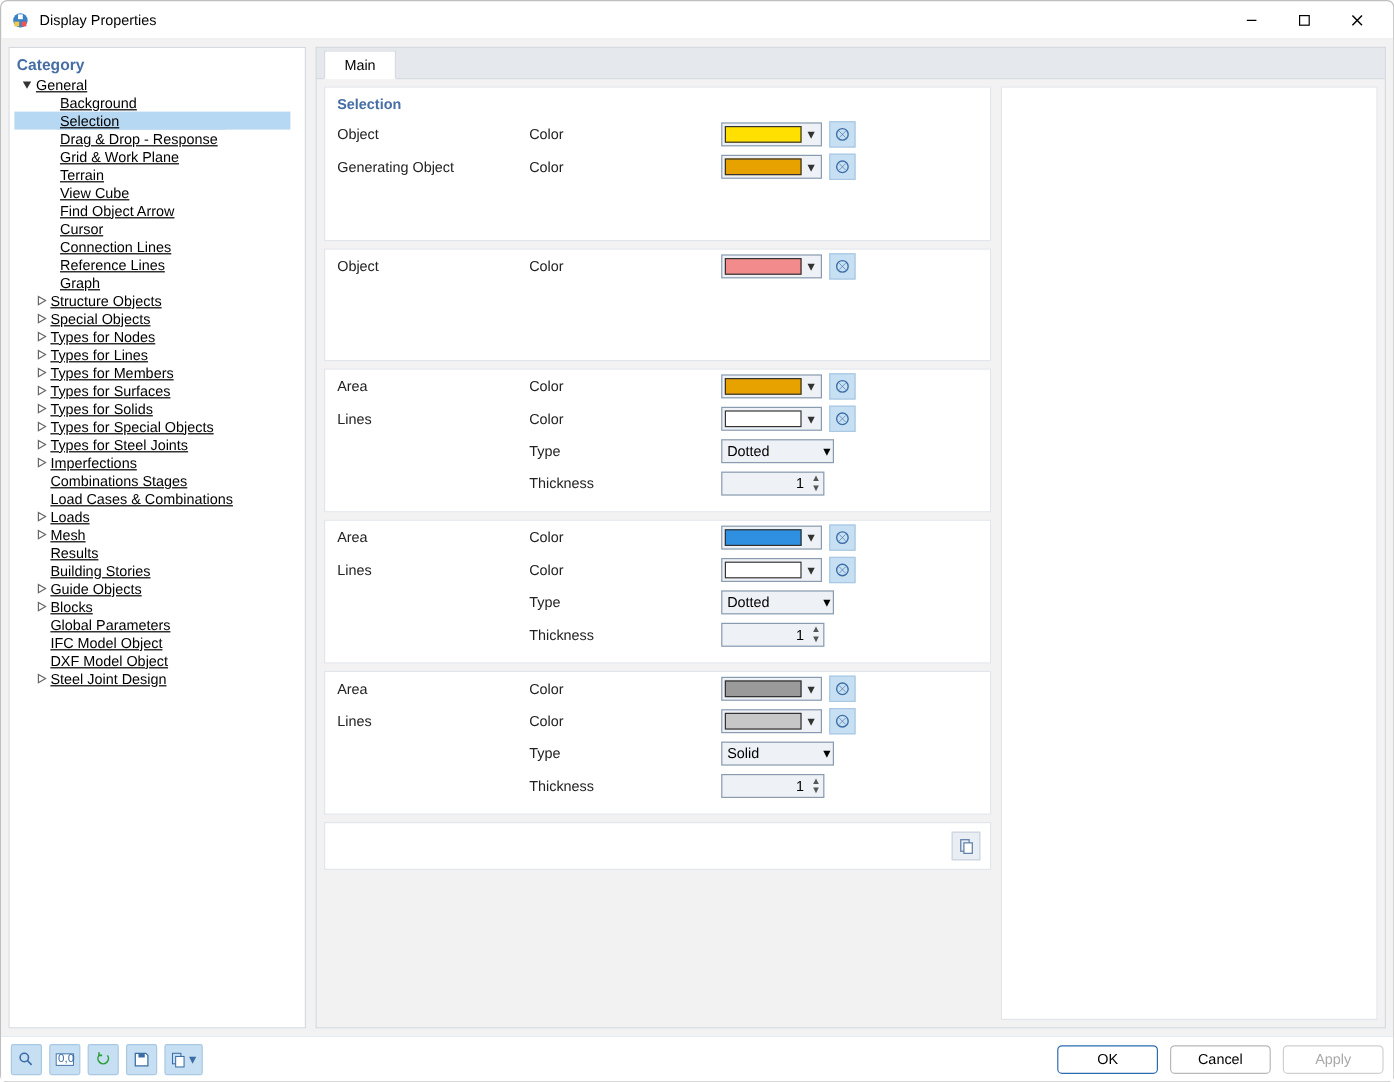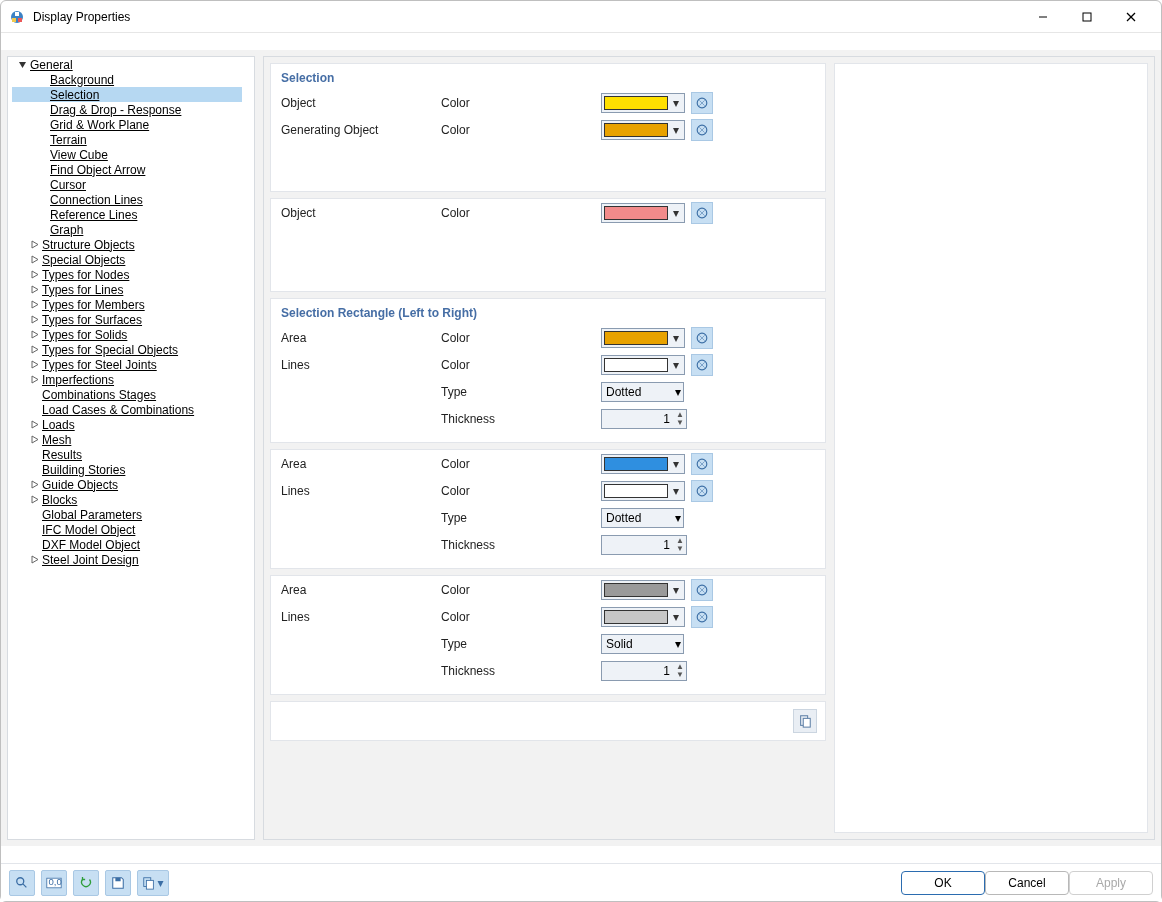--- a/index.html
+++ b/index.html
@@ -1,18 +1,18 @@
 <!DOCTYPE html>
 <html><head>
 <meta charset="utf-8">
 <style>
 * { box-sizing: border-box; margin: 0; padding: 0; font-family: "Segoe UI", Tahoma, sans-serif; font-size: 12px; }
 html, body { width: 1162px; height: 902px; background: #ffffff; overflow: hidden; }
 
-.window { width: 1162px; height: 902px; display: flex; flex-direction: column; border: 1px solid #bfbfbf; border-radius: 6px; background: #ffffff; gap: 17px; }
+.window { width: 1162px; height: 902px; display: flex; flex-direction: column; border: 1px solid #bfbfbf; border-radius: 6px; background: #ffffff; }
 
 .titlebar { display: flex; align-items: center; height: 32px; padding: 0 8px; border-bottom: 1px solid #e6e6e6; }
 .titlebar .app-icon { width: 16px; height: 16px; margin-right: 8px; display:inline-flex; align-items:center; justify-content:center; }
 .titlebar .title { flex: 1; font-size: 12px; color: #000; }
 .win-btns { display: flex; gap: 0; }
 .win-btn { width: 44px; height: 30px; display: flex; align-items: center; justify-content: center; cursor: pointer; }
 
 .body { flex: 1; display: flex; padding: 6px; gap: 8px; background: #f2f2f2; min-height: 0; }
 
 .sidebar { width: 248px; background: #ffffff; border: 1px solid #d7dbe0; display: flex; flex-direction: column; overflow: auto; }
@@ -37,35 +37,35 @@
 .row { display: flex; align-items: center; padding: 3px 10px; height: 27px; }
 .row .col-label { width: 160px; color: #222; }
 .row .col-prop { width: 160px; color: #222; }
 .row .col-ctrl { display: flex; align-items: center; gap: 6px; }
 
 .color-dd { display:flex; border:1px solid #8a9bb0; height: 20px; background:#eef2f7; }
 .color-swatch { width: 64px; border:1px solid #333; margin:2px 0 2px 2px; }
 .dd-arrow { width: 16px; display:flex; align-items:center; justify-content:center; color:#333; cursor:pointer; }
 .reset-btn { width: 22px; height: 22px; display:flex; align-items:center; justify-content:center; background:#c7dff3; border:1px solid #a9c8e4; cursor:pointer; }
 
-.select { border:1px solid #8a9bb0; background:#eef2f7; height:20px; width:83px; display:flex; align-items:center; padding-left:4px; position:relative; cursor:pointer; }
+.select { border:1px solid #8a9bb0; background:#eef2f7; height:20px; width:94px; display:flex; align-items:center; padding-left:4px; position:relative; cursor:pointer; }
 .select .sel-arrow { position:absolute; right:2px; top:2px; }
 
 .spinner { border:1px solid #8a9bb0; background:#eef2f7; height:20px; width:86px; display:flex; align-items:center; position:relative; }
 .spinner .num { flex:1; text-align:right; padding-right:16px; }
 .spinner .arrows { position:absolute; right:1px; top:1px; display:flex; flex-direction:column; }
 .spinner .arrows div { width:10px; height:8px; display:flex; align-items:center; justify-content:center; cursor:pointer; font-size:8px; color:#555; }
 
 .expr-bar { background:#ffffff; border:1px solid #e2e5ea; height:40px; display:flex; align-items:center; justify-content:flex-end; padding-right:8px; }
 .expr-btn { width:24px; height:24px; display:flex; align-items:center; justify-content:center; background:#e9eef4; border:1px solid #cbd5e0; cursor:pointer; }
 
 .footer { height: 38px; display:flex; align-items:center; padding: 0 8px; border-top:1px solid #e2e5ea; background:#ffffff; }
 .tool-btn { width:26px; height:26px; margin-right:6px; display:flex; align-items:center; justify-content:center; background:#c7dff3; border:1px solid #a9c8e4; cursor:pointer; border-radius:2px; }
 .footer-spacer { flex:1; }
-.dlg-btn { min-width:84px; height:24px; border:1px solid #4a86c5; background:#ffffff; border-radius:4px; cursor:pointer; display:flex; align-items:center; justify-content:center; }
+.dlg-btn { min-width:84px; height:24px; border:1px solid #4a86c5; background:#ffffff; border-radius:4px; margin-left:10px; cursor:pointer; display:flex; align-items:center; justify-content:center; }
 .dlg-btn.default { border-color:#2b6cb0; }
 .dlg-btn.disabled { border-color:#d0d0d0; color:#a9a9a9; }
 
 svg { display:block; }
 </style>
 </head>
 <body>
 
 <div class="window">
 
@@ -95,20 +95,21 @@
             <line x1="1" y1="1" x2="9" y2="9" stroke="#000" stroke-width="1.2"></line>
             <line x1="9" y1="1" x2="1" y2="9" stroke="#000" stroke-width="1.2"></line>
           </svg>
         </div>
     </div>
   </div>
 
   <div class="body">
 
     <div class="sidebar">
+      <div class="sidebar-header">Category</div>
       <div class="tree" id="tree">
           <div class="tree-item level1">
             <span class="chev">
               <svg width="9" height="9">
                 <path d="M1 2 L8 2 L4.5 8 Z" fill="#333"></path>
               </svg>
             </span>
             <span class="lbl">General</span>
           </div>
           <div class="tree-item level2">
@@ -289,20 +290,23 @@
               <svg width="9" height="9">
                 <path d="M2 1 L8 4.5 L2 8 Z" fill="none" stroke="#666" stroke-width="1"></path>
               </svg>
             </span>
             <span class="lbl">Steel Joint Design</span>
           </div>
         </div>
     </div>
 
     <div class="main">
+      <div class="tabstrip">
+        <div class="tab">Main</div>
+      </div>
       <div class="content-outer">
         <div class="form-col">
 
           <div class="section">
             <div class="section-title">Selection</div>
             <div class="row">
               <div class="col-label">Object</div>
               <div class="col-prop">Color</div>
               <div class="col-ctrl">
                 <div class="color-dd">
@@ -350,21 +354,20 @@
                       <circle cx="8" cy="8" r="5.5" fill="none" stroke="#3b6ea5" stroke-width="1.3"></circle>
                       <path d="M5 5 L11 11 M11 5 L5 11" stroke="#3b6ea5" stroke-width="0.6"></path>
                     </svg>
                   </div>
               </div>
             </div>
             <div style="height:55px"></div>
           </div>
 
           <div class="section">
-            <div class="section-title">Selection Rectangle (Left to Right)</div>
             <div class="row">
               <div class="col-label">Area</div>
               <div class="col-prop">Color</div>
               <div class="col-ctrl">
                 <div class="color-dd">
                     <div class="color-swatch" style="background:#e8a200;"></div>
                     <div class="dd-arrow">▾</div>
                   </div>
                 <div class="reset-btn">
                     <svg width="14" height="14" viewBox="0 0 16 16">

